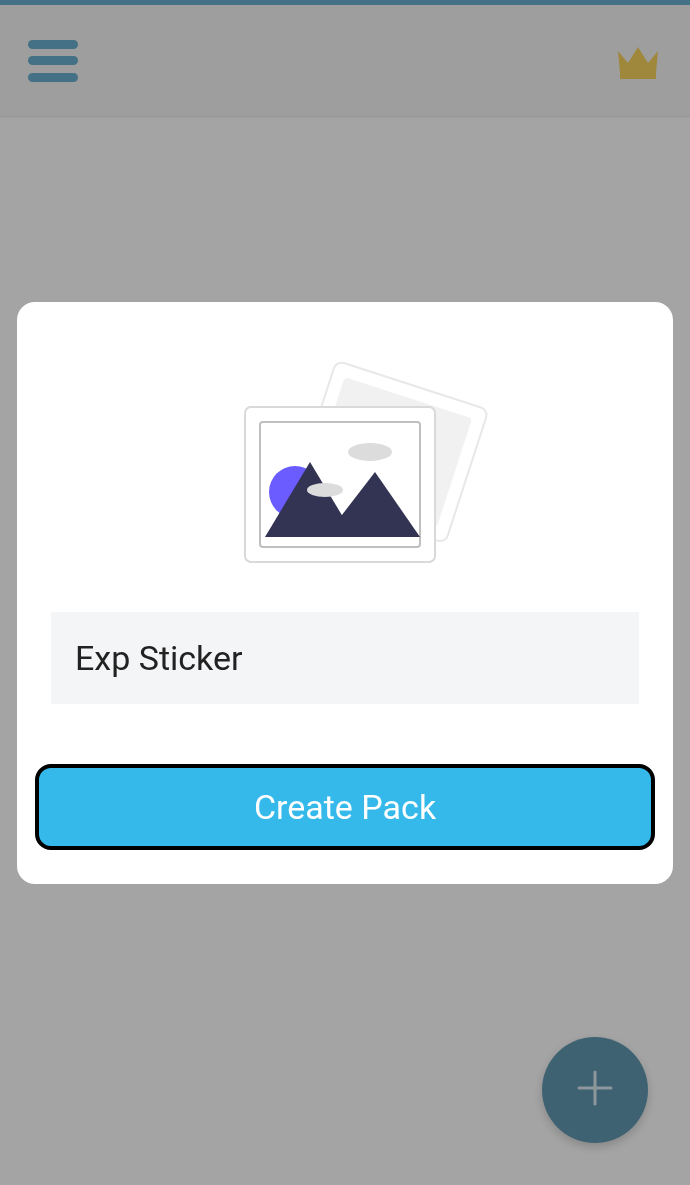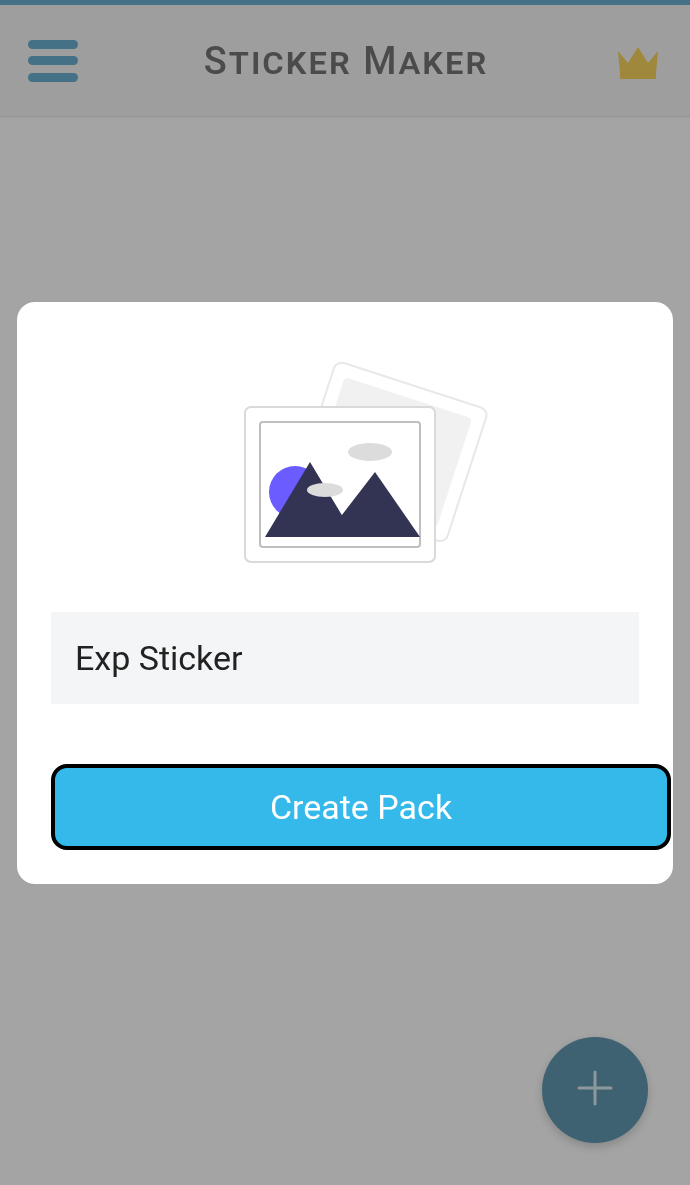--- a/index.html
+++ b/index.html
@@ -76,20 +76,21 @@
     justify-content: center;
   }
 
   .modal {
     width: 656px;
     background: #ffffff;
     border-radius: 18px;
     padding: 30px 34px 34px 34px;
     display: flex;
     flex-direction: column;
+    align-items: center;
   }
 
   .modal-illustration {
     width: 100%;
     height: 250px;
     position: relative;
     display: flex;
     align-items: center;
     justify-content: center;
     margin-bottom: 30px;
@@ -125,21 +126,20 @@
 <body>
 
 <div class="topbar-accent"></div>
 
 <div class="header">
   <div class="menu-icon">
     <div class="bar"></div>
     <div class="bar"></div>
     <div class="bar"></div>
   </div>
-  <div class="header-title">Sticker Maker</div>
   <div class="crown-icon">
     <svg viewBox="0 0 48 40">
       <path d="M4 10 L14 22 L24 6 L34 22 L44 10 L42 32 L6 32 Z" fill="#f3c21a"></path>
       <rect x="6" y="32" width="36" height="6" fill="#f3c21a"></rect>
     </svg>
   </div>
 </div>
 
 <div class="content">
   <div class="fab">

